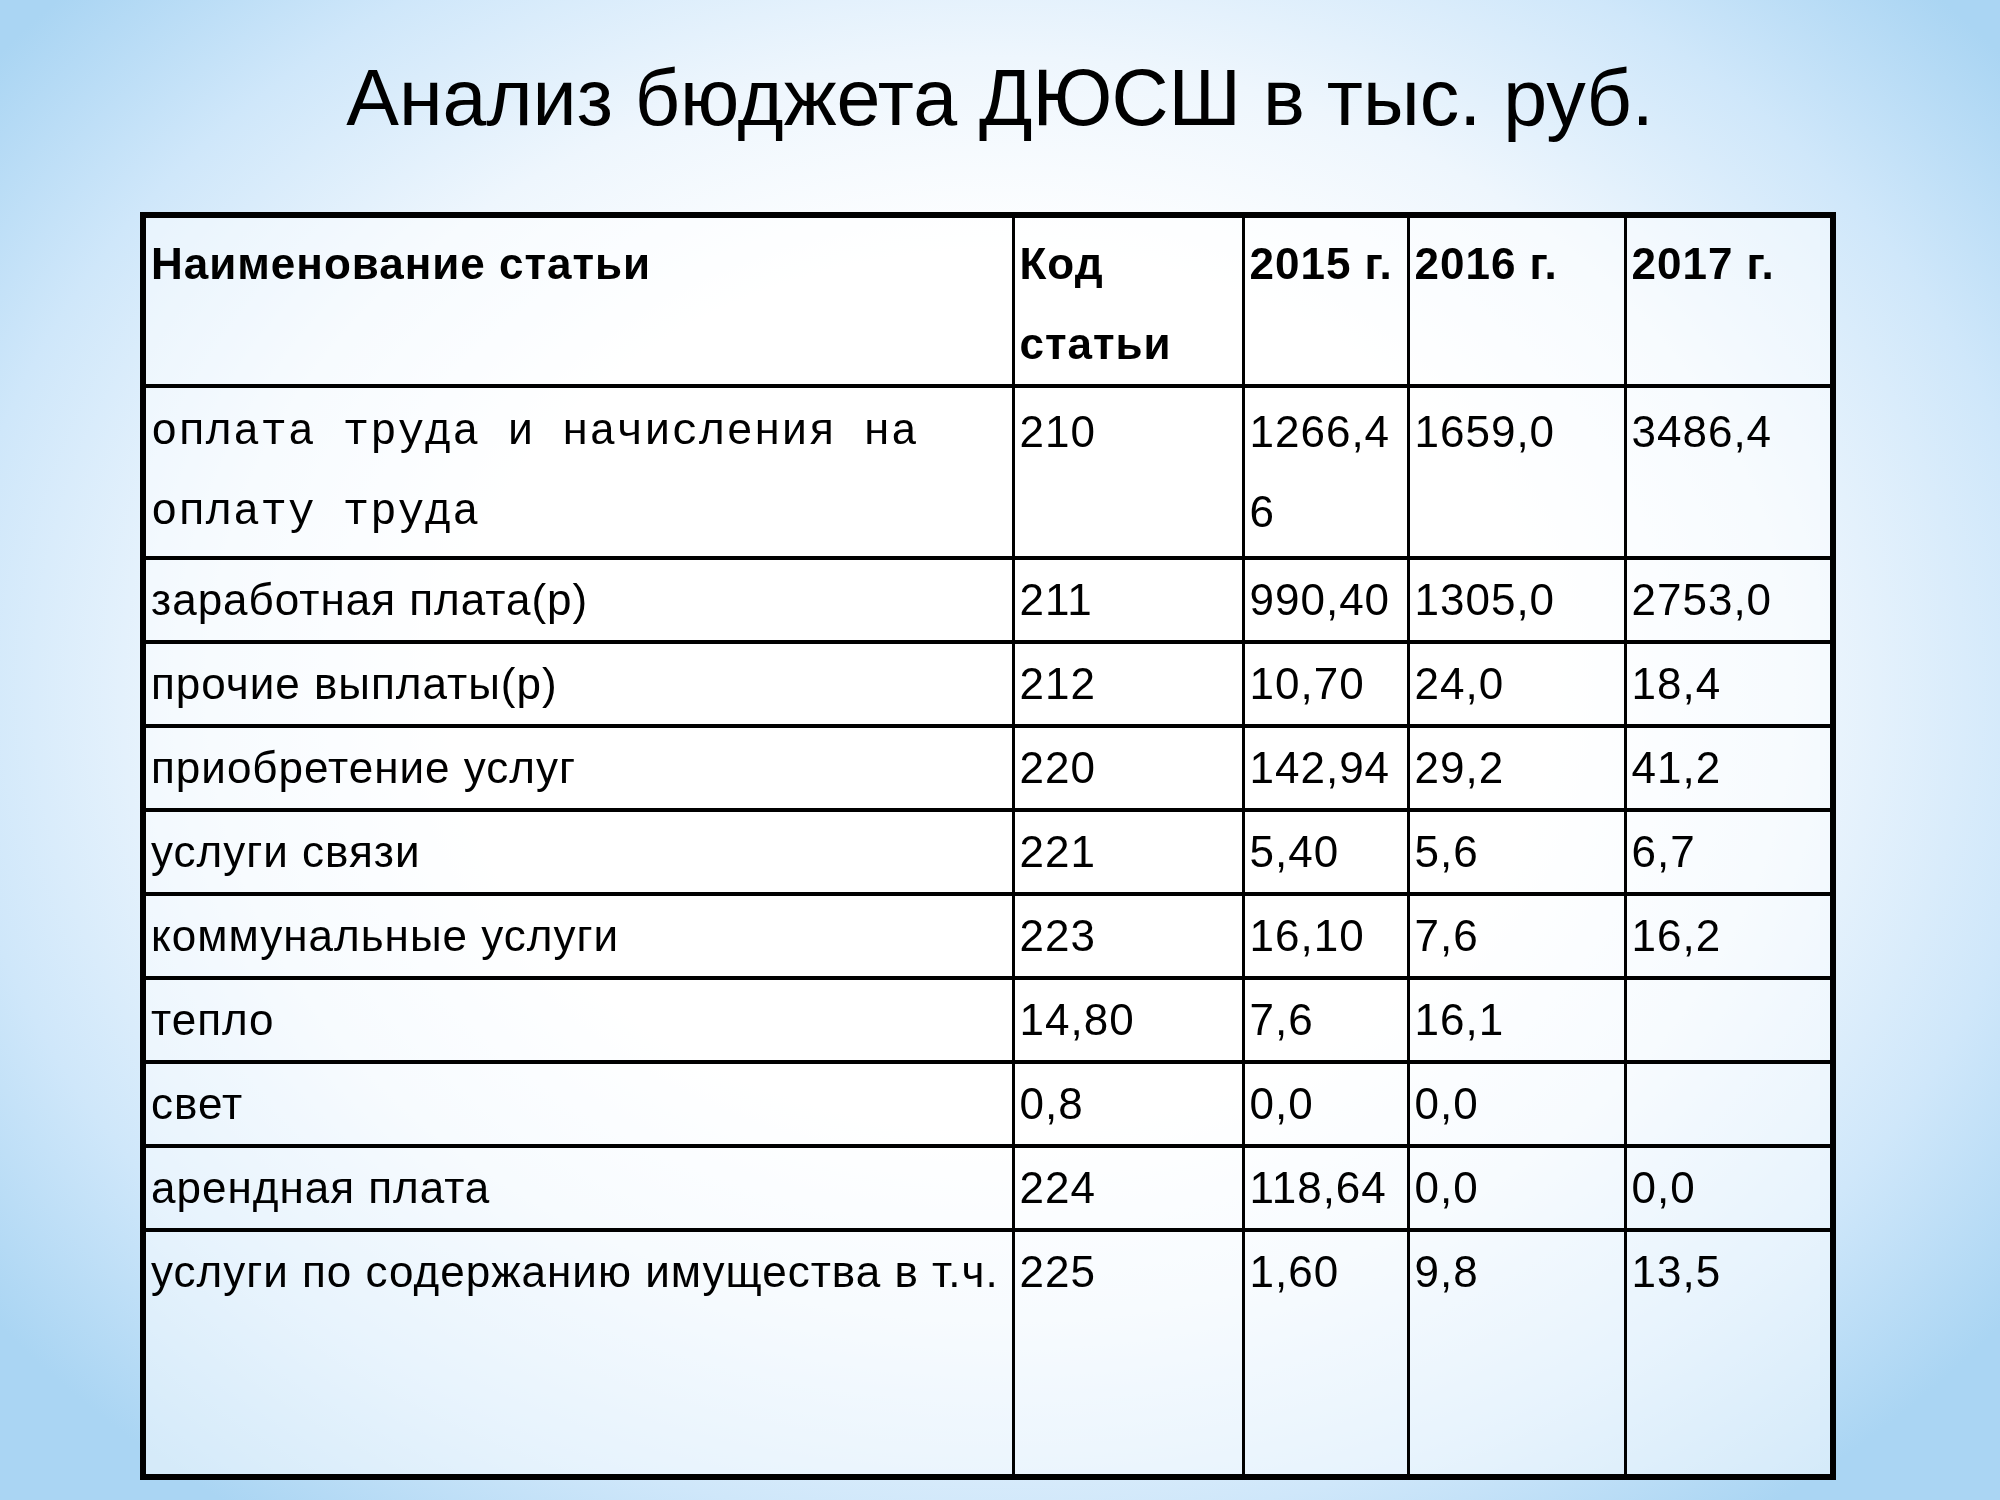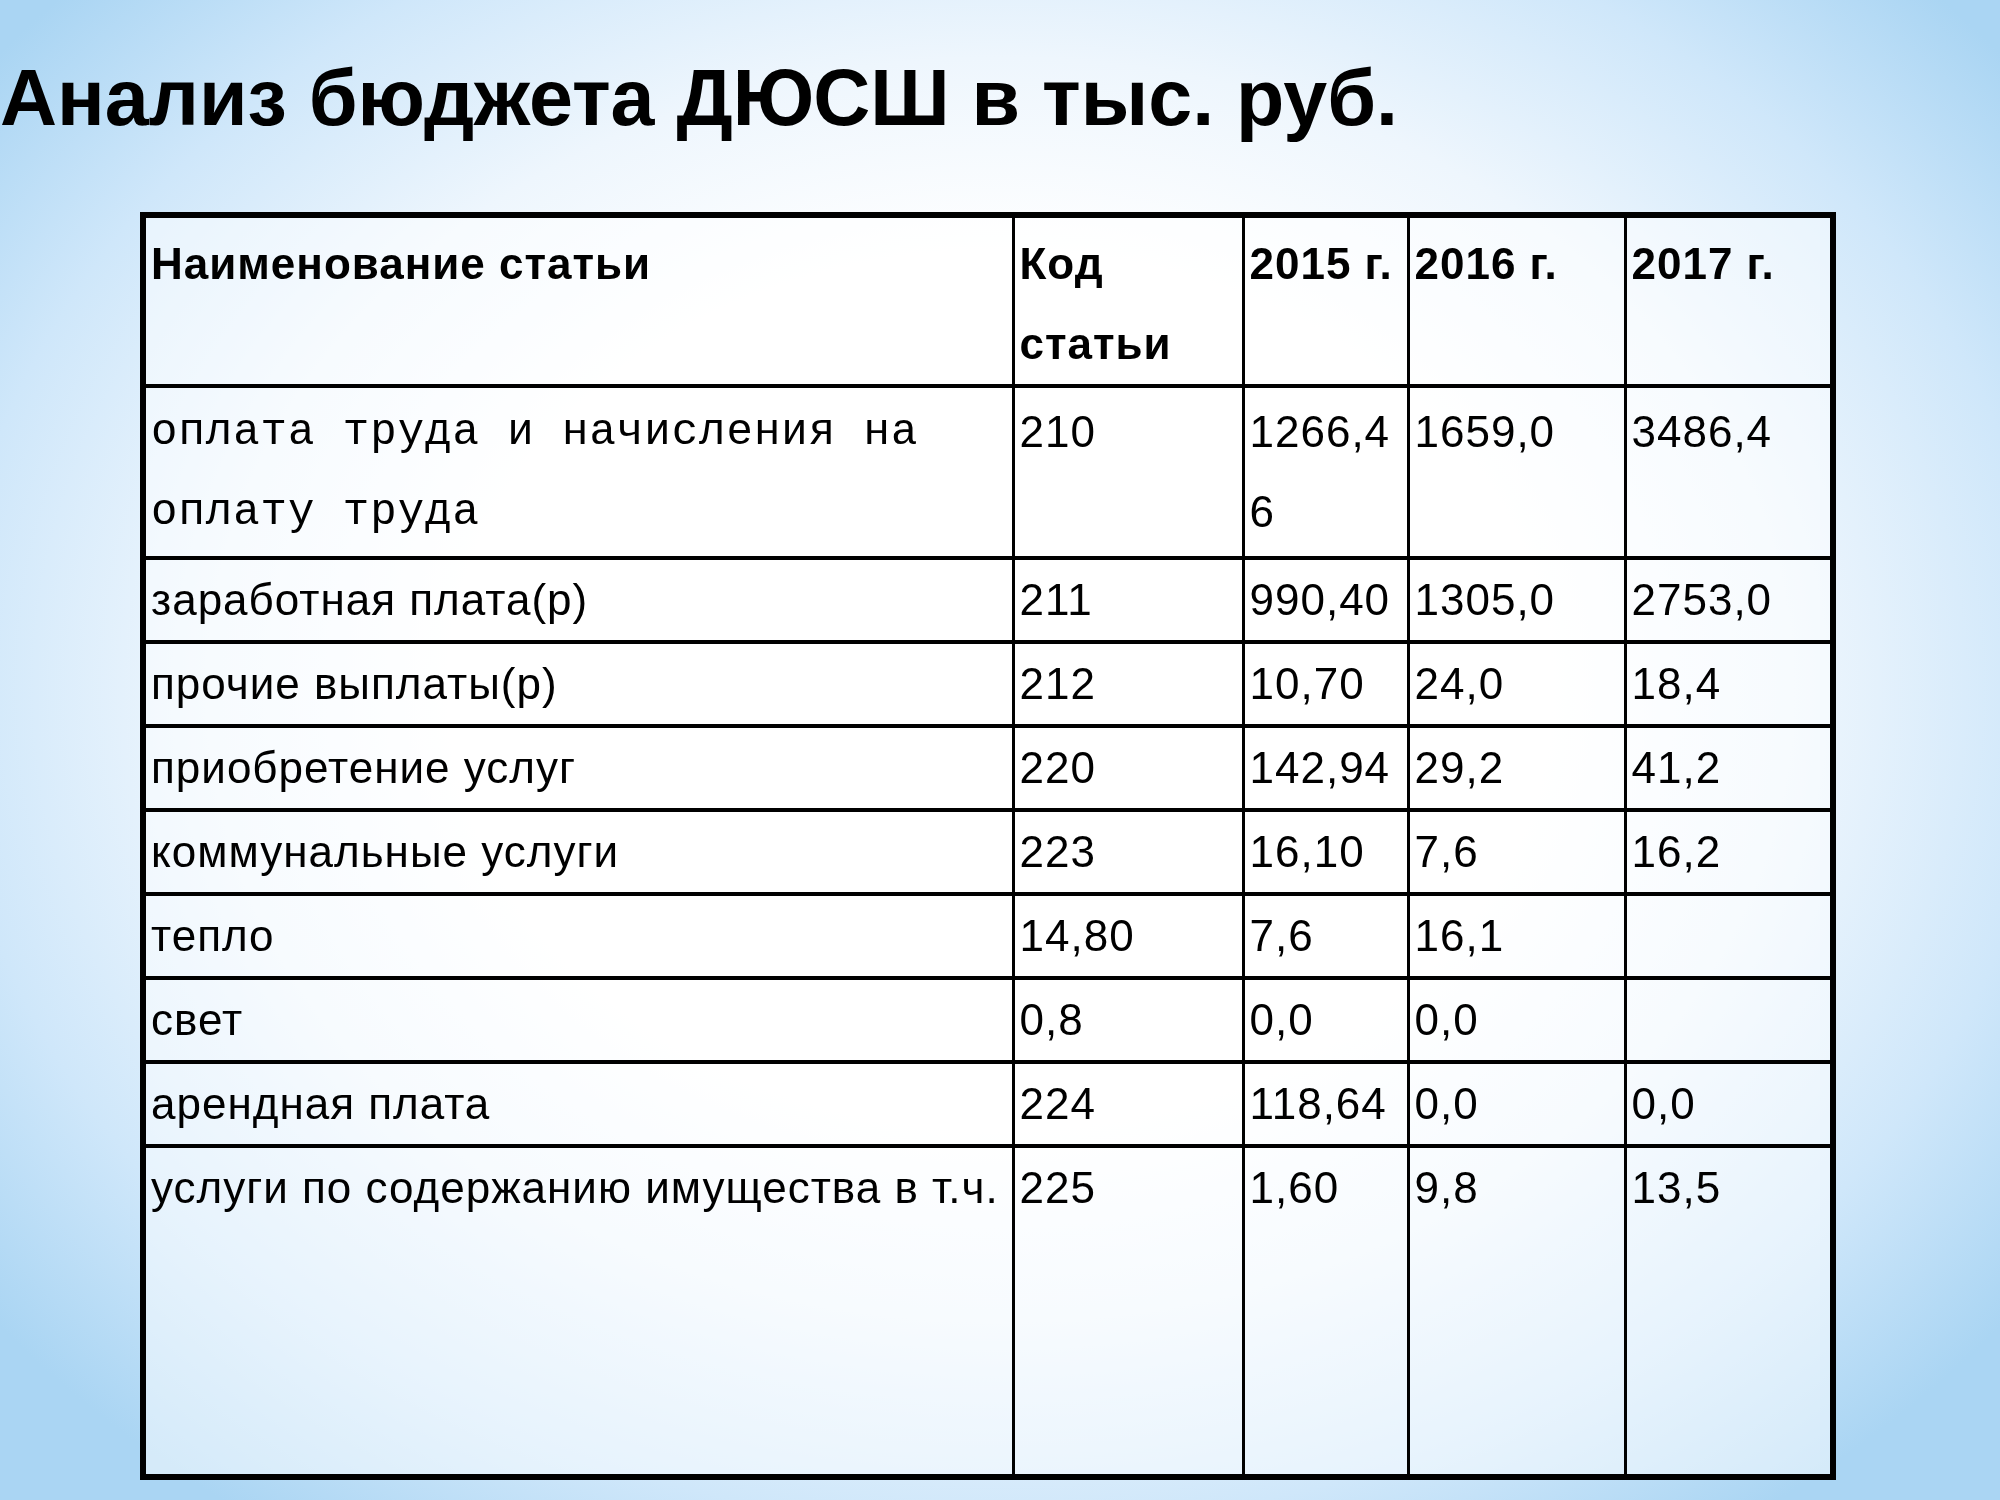--- a/index.html
+++ b/index.html
@@ -17,23 +17,23 @@
     background:
       radial-gradient(ellipse 1280px 1020px at 50% 46%,
         #ffffff 0%, #ffffff 42%, #eef6fd 62%, #cfe7fa 82%, #aad5f3 100%);
   }
   .title {
     position: absolute;
     top: 52px;
     left: 0;
     width: 100%;
     margin: 0;
-    text-align: left;
+    text-align: center;
     font-size: 79px;
-    font-weight: bold;
+    font-weight: normal;
     letter-spacing: 0px;
     color: #000;
     white-space: nowrap;
   }
   table.budget {
     position: absolute;
     left: 140px;
     top: 212px;
     width: 1690px;
     height: 1268px;
@@ -117,20 +117,27 @@
         <td>18,4</td>
       </tr>
       <tr class="row-normal">
         <td>приобретение услуг</td>
         <td>220</td>
         <td>142,94</td>
         <td>29,2</td>
         <td>41,2</td>
       </tr>
       <tr class="row-normal">
+        <td>услуги связи</td>
+        <td>221</td>
+        <td>5,40</td>
+        <td>5,6</td>
+        <td>6,7</td>
+      </tr>
+      <tr class="row-normal">
         <td>коммунальные услуги</td>
         <td>223</td>
         <td>16,10</td>
         <td>7,6</td>
         <td>16,2</td>
       </tr>
       <tr class="row-normal">
         <td>тепло</td>
         <td>14,80</td>
         <td>7,6</td>

